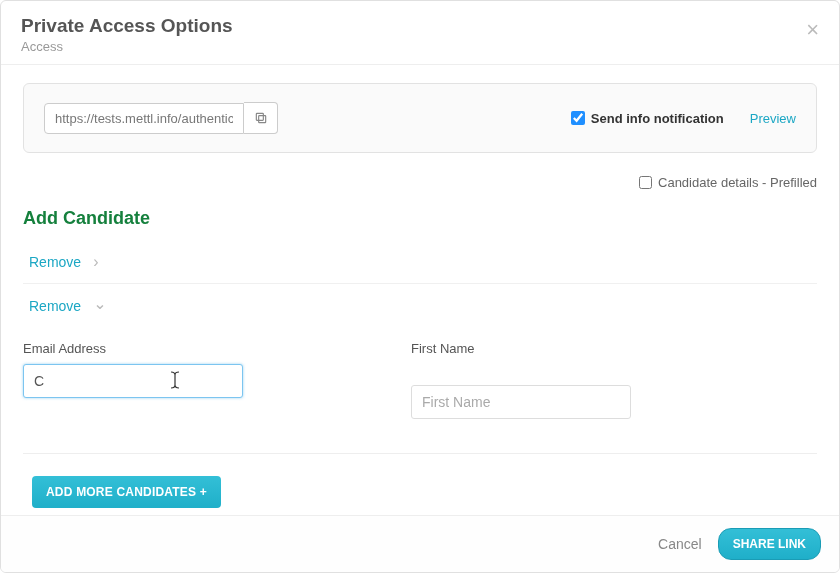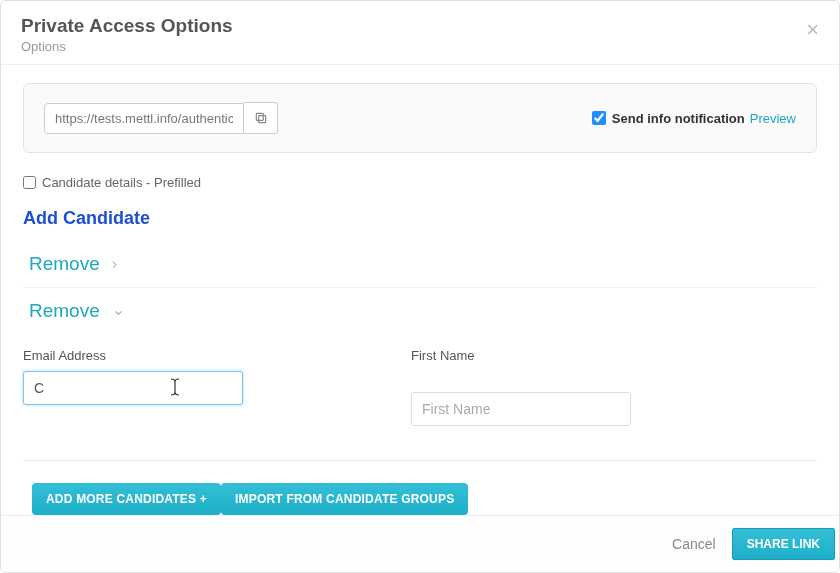--- a/index.html
+++ b/index.html
@@ -81,33 +81,33 @@
       justify-content: center;
     }
     .copy-btn svg { width: 14px; height: 14px; stroke: #888; fill: none; }
     .link-spacer { flex: 1; }
     .notif { display: flex; align-items: center; gap: 6px; }
     .notif input[type="checkbox"] {
       accent-color: #1f8fff;
       width: 14px; height: 14px;
     }
     .notif-label { font-weight: 600; color: #333; font-size: 13px; }
-    .preview-link { color: #1ca7c4; margin-left: 5px; cursor: pointer; font-size: 13px; }
-    .prefill-row { margin-top: 22px; display: flex; align-items: center; gap: 6px; }
+    .preview-link { color: #1ca7c4; margin-left: 26px; cursor: pointer; font-size: 13px; }
+    .prefill-row { margin-top: 22px; display: flex; align-items: center; gap: 6px; justify-content: flex-end; }
     .prefill-row input { width: 13px; height: 13px; }
     .prefill-label { color: #666; font-size: 13px; }
-    .section-title { font-size: 18px; font-weight: bold; color: #1d4ed8; margin-top: 18px; margin-bottom: 12px; }
+    .section-title { font-size: 18px; font-weight: bold; color: #15803d; margin-top: 18px; margin-bottom: 12px; }
     .candidate-row {
       display: flex;
       align-items: center;
       padding: 12px 6px;
       border-bottom: 1px solid #f0f0f0;
     }
     .candidate-row .name { font-weight: 600; color: #555; flex: 1; }
-    .remove-link { color: #1ca7c4; font-size: 19px; cursor: pointer; margin-right: 12px; }
+    .remove-link { color: #1ca7c4; font-size: 14px; cursor: pointer; margin-right: 12px; }
     .chevron { color: #bbb; font-size: 16px; }
     .form-row { display: flex; gap: 28px; margin-top: 14px; padding-bottom: 34px; border-bottom: 1px solid #eee; }
     .form-group { display: flex; flex-direction: column; }
     .form-label { color: #555; font-size: 13px; margin-bottom: 8px; }
     .text-input {
       border: 1px solid #ddd;
       border-radius: 3px;
       padding: 8px 10px;
       font-size: 14px;
       width: 220px;
@@ -126,33 +126,33 @@
       border: none;
       border-radius: 4px;
       padding: 9px 14px;
       font-size: 12px;
       font-weight: 700;
       letter-spacing: 0.2px;
       cursor: pointer;
     }
     .footer {
       border-top: 1px solid #eee;
-      padding: 12px 4px;
+      padding: 12px 18px;
       display: flex;
       justify-content: flex-end;
       align-items: center;
       gap: 16px;
       background: #fefefe;
     }
     .cancel-link { color: #888; cursor: pointer; font-size: 14px; }
     .btn-share {
       background: linear-gradient(#33bfd7, #1fafc9);
       color: #fff;
       border: 1px solid #1a9cb5;
-      border-radius: 2px;
+      border-radius: 13px;
       padding: 8px 14px;
       font-size: 12px;
       font-weight: 700;
       cursor: pointer;
     }
     .input-wrap { position: relative; display: inline-block; }
     .text-cursor {
       position: absolute;
       top: 6px;
       left: 146px;
@@ -160,21 +160,21 @@
       color: #333;
       pointer-events: none;
     }
   </style>
 </head>
 <body>
 
 <div class="modal">
   <div class="header">
     <div class="title">Private Access Options</div>
-    <div class="subtitle">Options</div>
+    <div class="subtitle">Access</div>
     <div class="close">×</div>
   </div>
 
   <div class="body">
     <div class="link-box">
       <input type="text" class="link-input" readonly="" value="https://tests.mettl.info/authentica" style="">
       <div class="copy-btn">
         <svg viewBox="0 0 24 24">
           <rect x="8" y="8" width="12" height="12" rx="1" stroke-width="2"></rect>
           <rect x="4" y="4" width="12" height="12" rx="1" stroke-width="2"></rect>
@@ -218,21 +218,20 @@
         </div>
       </div>
       <div class="form-group" style="margin-left:140px;gap:21px;">
         <label class="form-label">First Name</label>
         <input type="text" class="text-input" placeholder="First Name" style="">
       </div>
     </div>
 
     <div class="action-row">
       <button class="btn-primary">ADD MORE CANDIDATES +</button>
-      <button class="btn-primary">IMPORT FROM CANDIDATE GROUPS</button>
     </div>
   </div>
 
   <div class="footer">
     <span class="cancel-link">Cancel</span>
     <button class="btn-share">SHARE LINK</button>
   </div>
 </div>
 
 </body></html>

